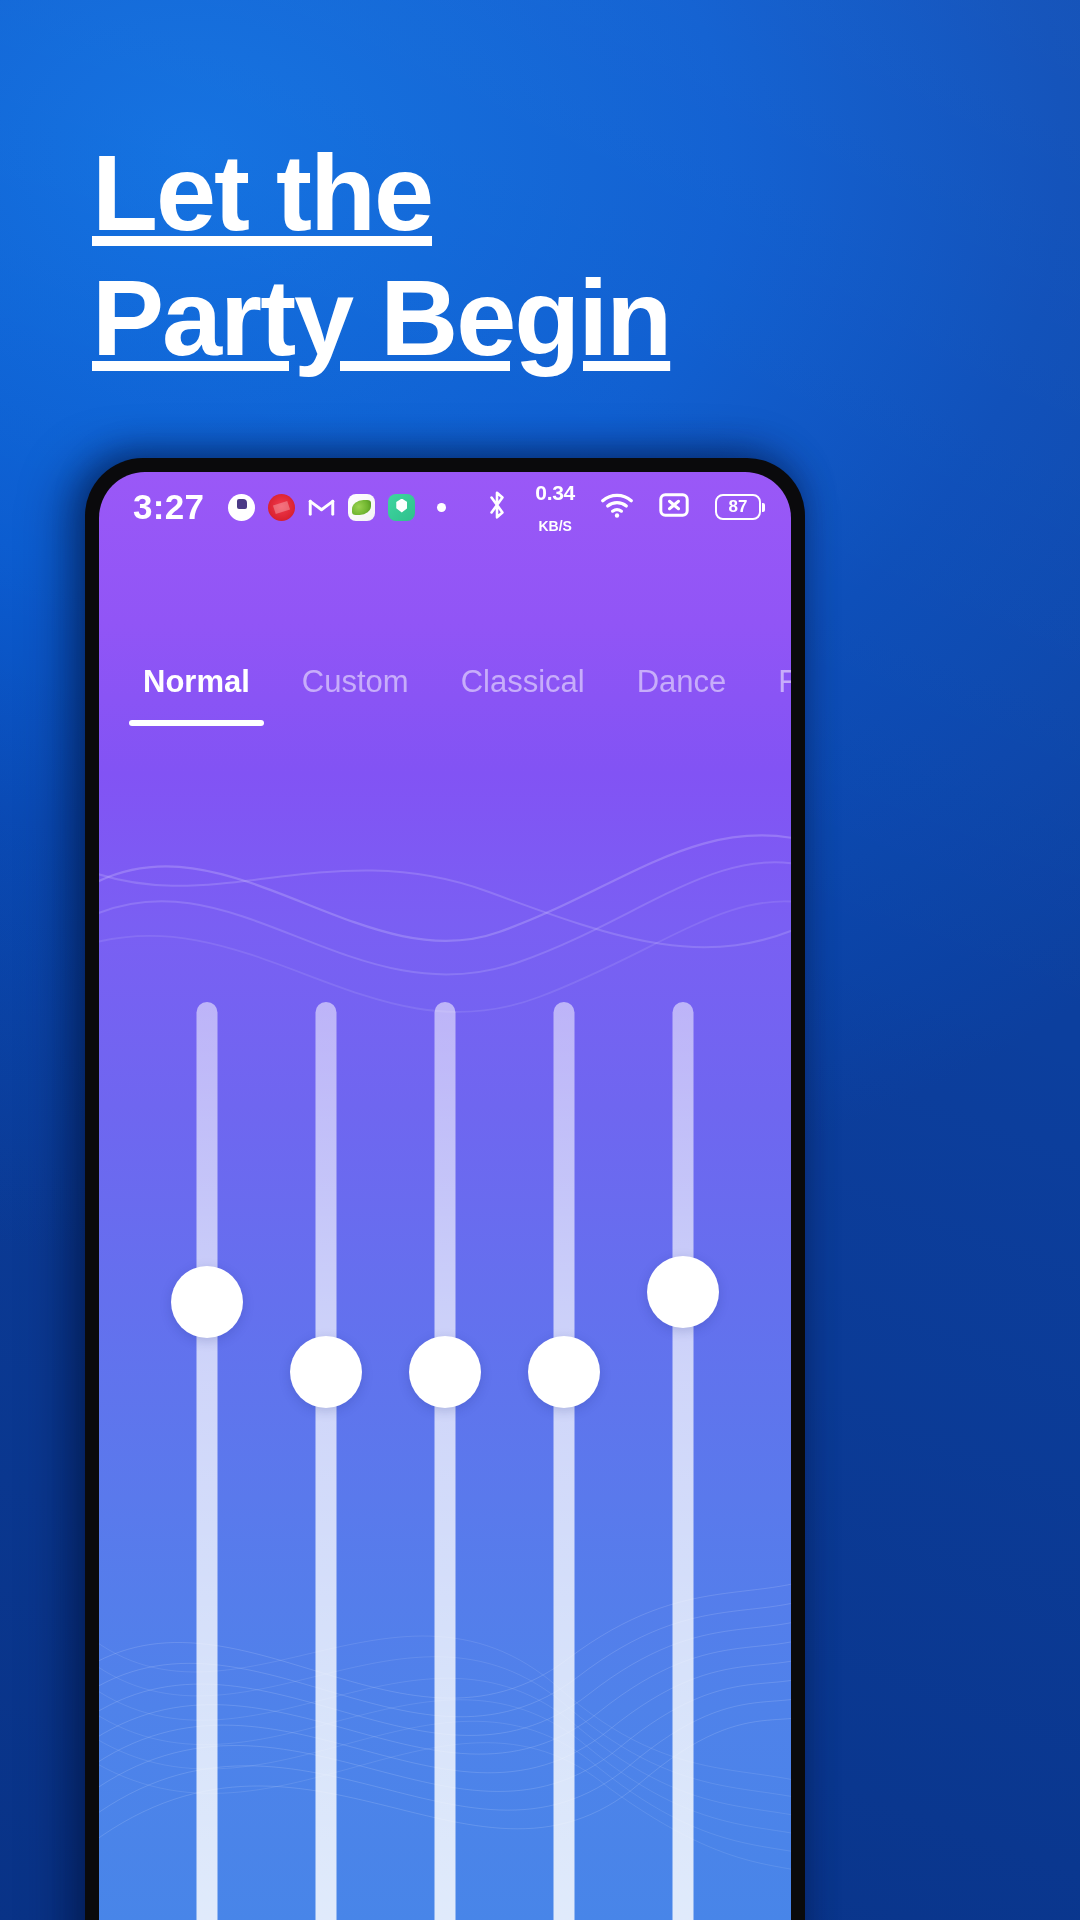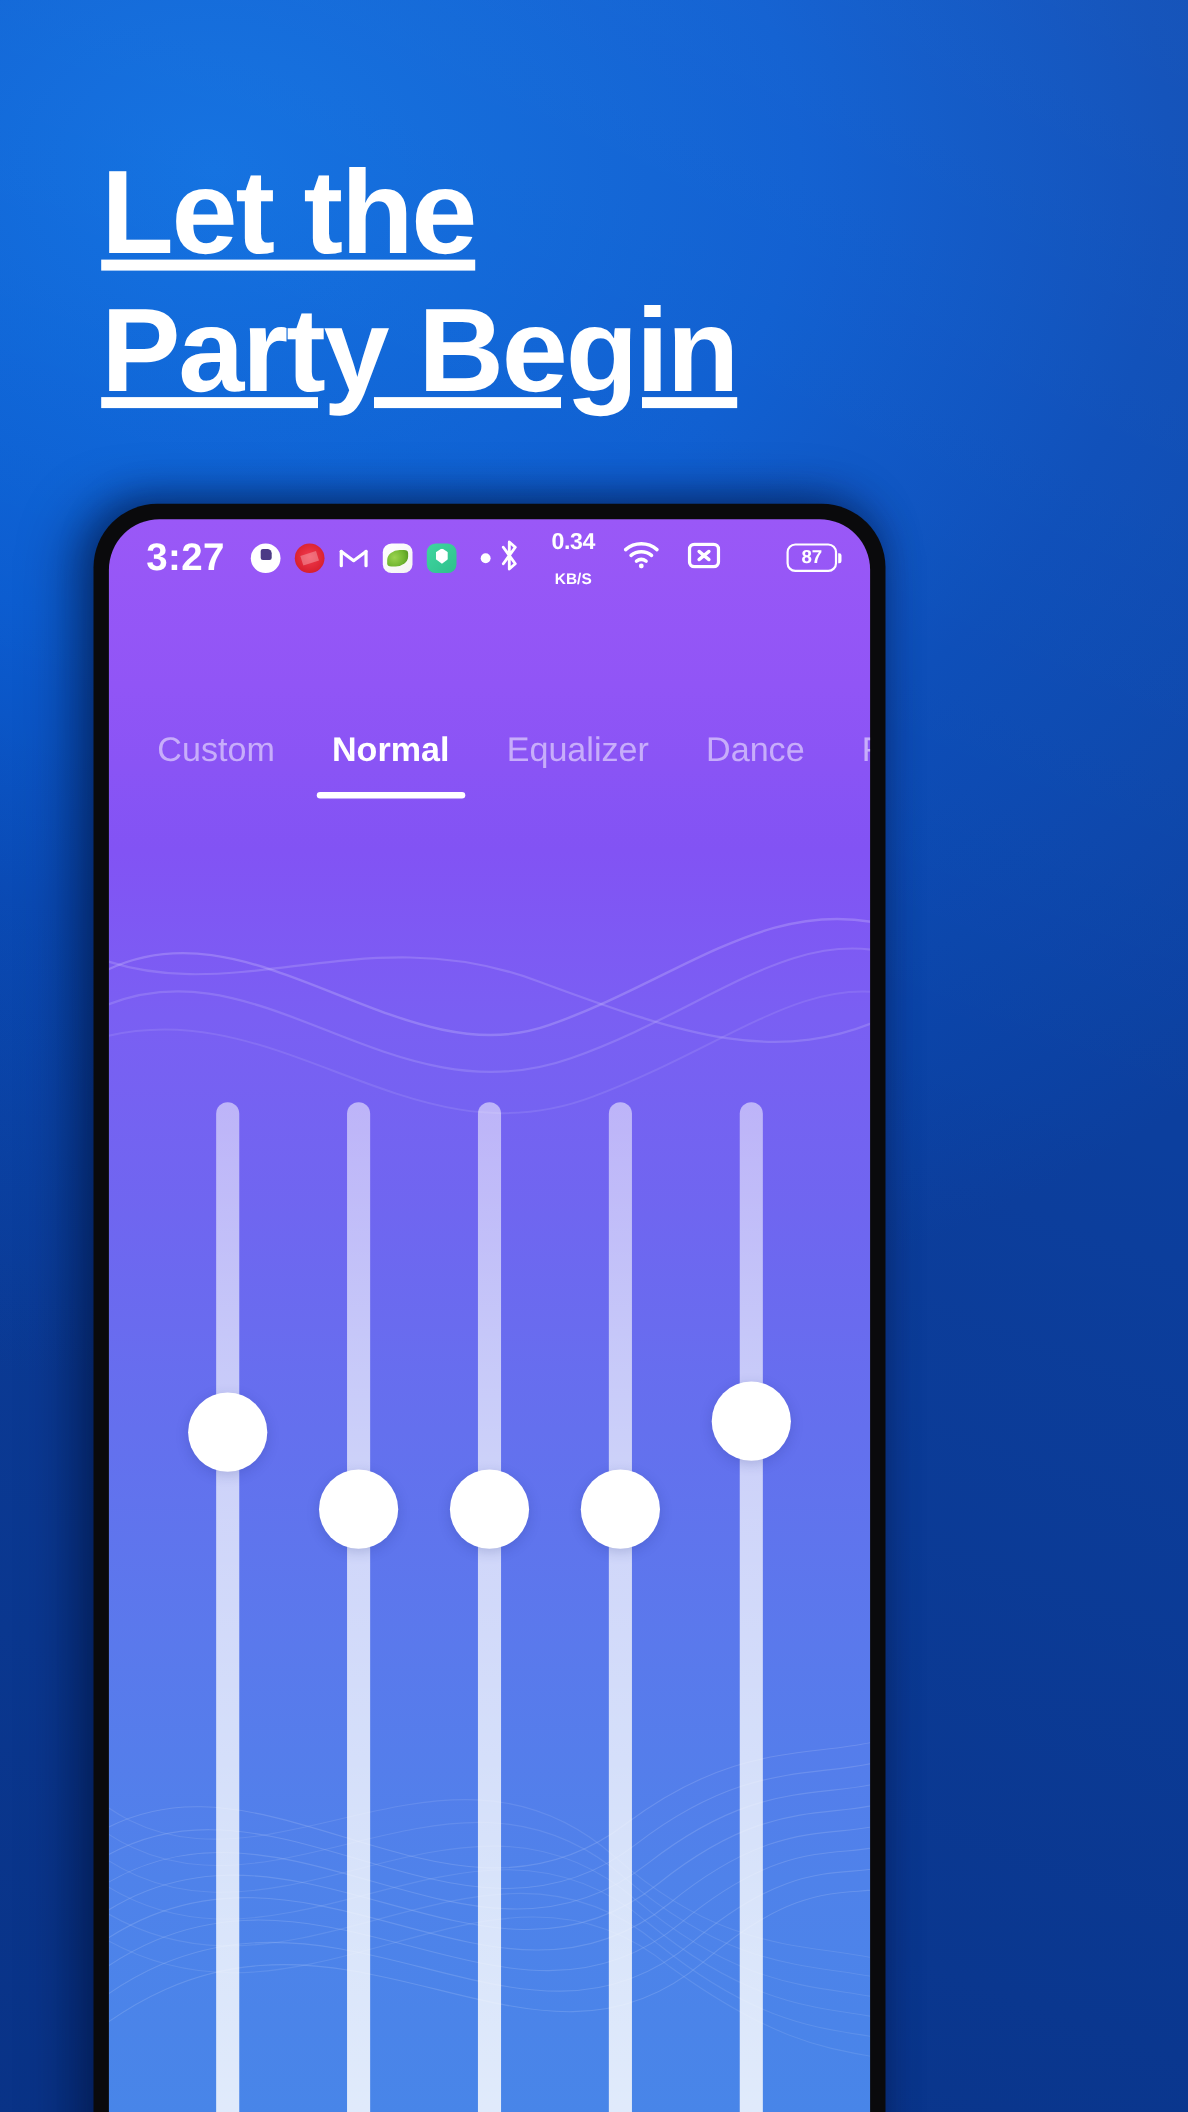--- a/index.html
+++ b/index.html
@@ -100,21 +100,21 @@
               background:#ffffff; clip-path:polygon(50% 0,100% 25%,100% 70%,50% 100%,0 70%,0 25%); }
   #n-dot { width:9px; height:9px; border-radius:50%; background:#ffffff; margin-left:9px; }
 
   #st-right { margin-left:auto; display:flex; align-items:center; gap:26px; }
   #st-speed { display:flex; flex-direction:column; align-items:center; line-height:1; }
   #st-speed .num { font-size:21px; font-weight:700; letter-spacing:-0.3px; }
   #st-speed .unit { font-size:14px; font-weight:700; margin-top:16px; letter-spacing:0px; }
   #st-batt {
     border:2.5px solid #ffffff; border-radius:8px;
     padding:1px 7px 1px 7px; font-size:17px; font-weight:700;
-    position:relative; min-width:46px; text-align:center;margin-left:34px;
+    position:relative; min-width:46px; text-align:center;
   }
   #st-batt::after{ content:""; position:absolute; right:-6px; top:7px; width:3px; height:9px;
                    background:#ffffff; border-radius:0 2px 2px 0; }
 
   
   #app-title {
     position:absolute; left:0; top:92px; width:100%;
     text-align:center; color:#ffffff;
     font-size:45px; font-weight:700; letter-spacing:0.2px;
     z-index:4;
@@ -246,29 +246,29 @@
             <rect x="1.2" y="1.2" width="17.6" height="13.6" rx="3" fill="none" stroke="#ffffff" stroke-width="2"></rect>
             <path d="M7 5.5 L13 10.5 M13 5.5 L7 10.5" stroke="#ffffff" stroke-width="2" stroke-linecap="round"></path>
           </svg>
         </span>
         <span id="st-batt">87</span>
       </div>
     </div>
 
 
     <div id="tabs">
-      <div class="tab">
-        <span>Custom</span>
-      </div>
       <div class="tab active">
         <span>Normal</span>
         <span class="underline"></span>
       </div>
       <div class="tab">
-        <span>Equalizer</span>
+        <span>Custom</span>
+      </div>
+      <div class="tab">
+        <span>Classical</span>
       </div>
       <div class="tab">
         <span>Dance</span>
       </div>
       <div class="tab">
         <span>Flat</span>
       </div>
     </div>
 
     <div id="sliders">

